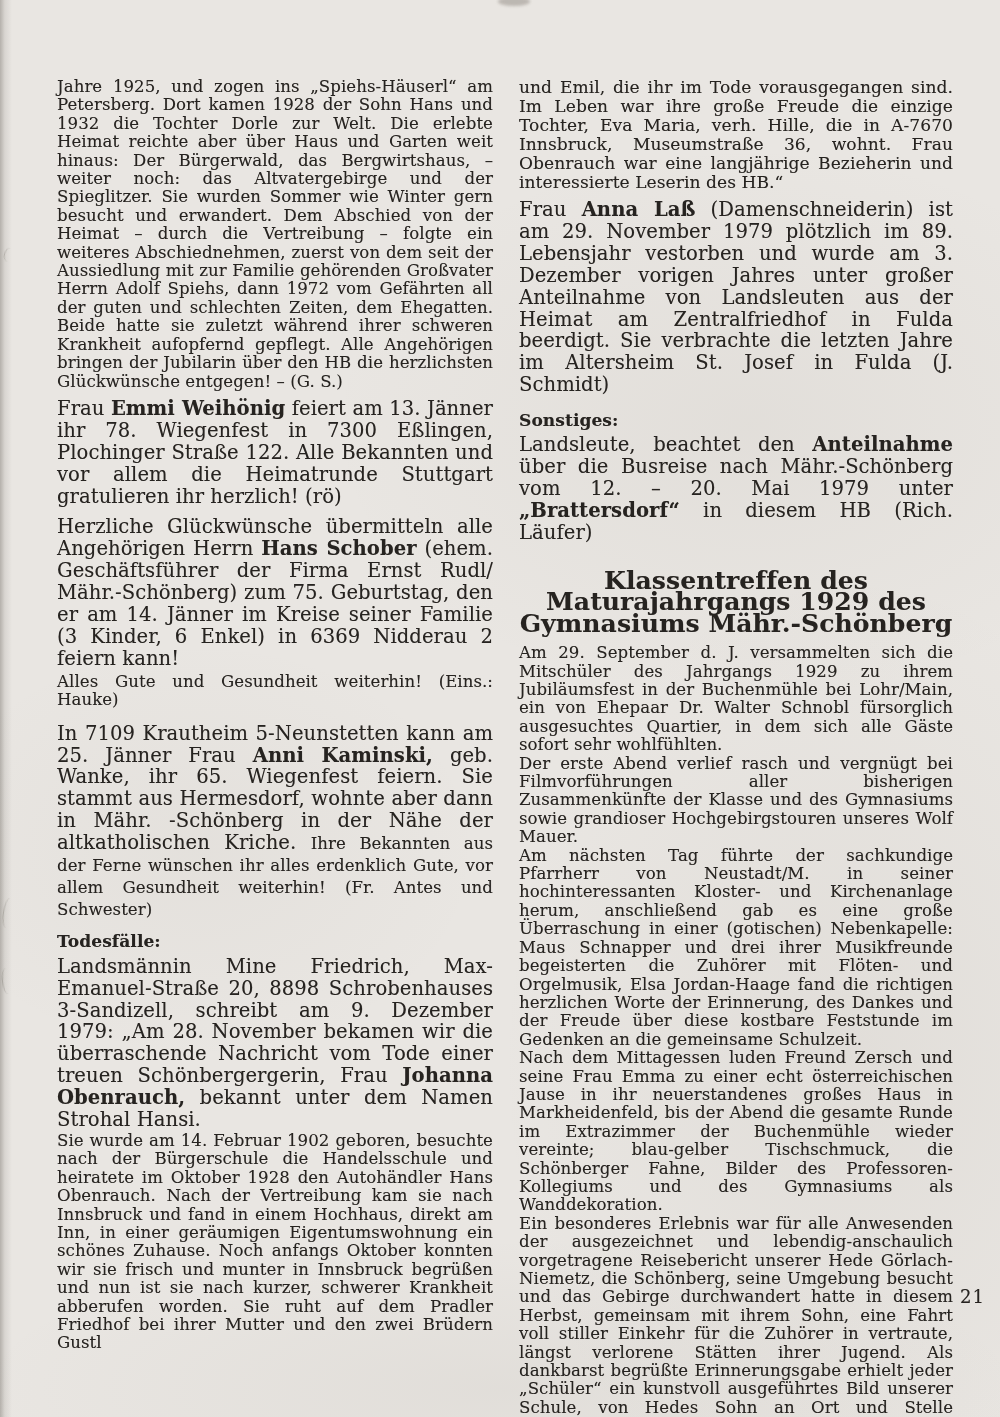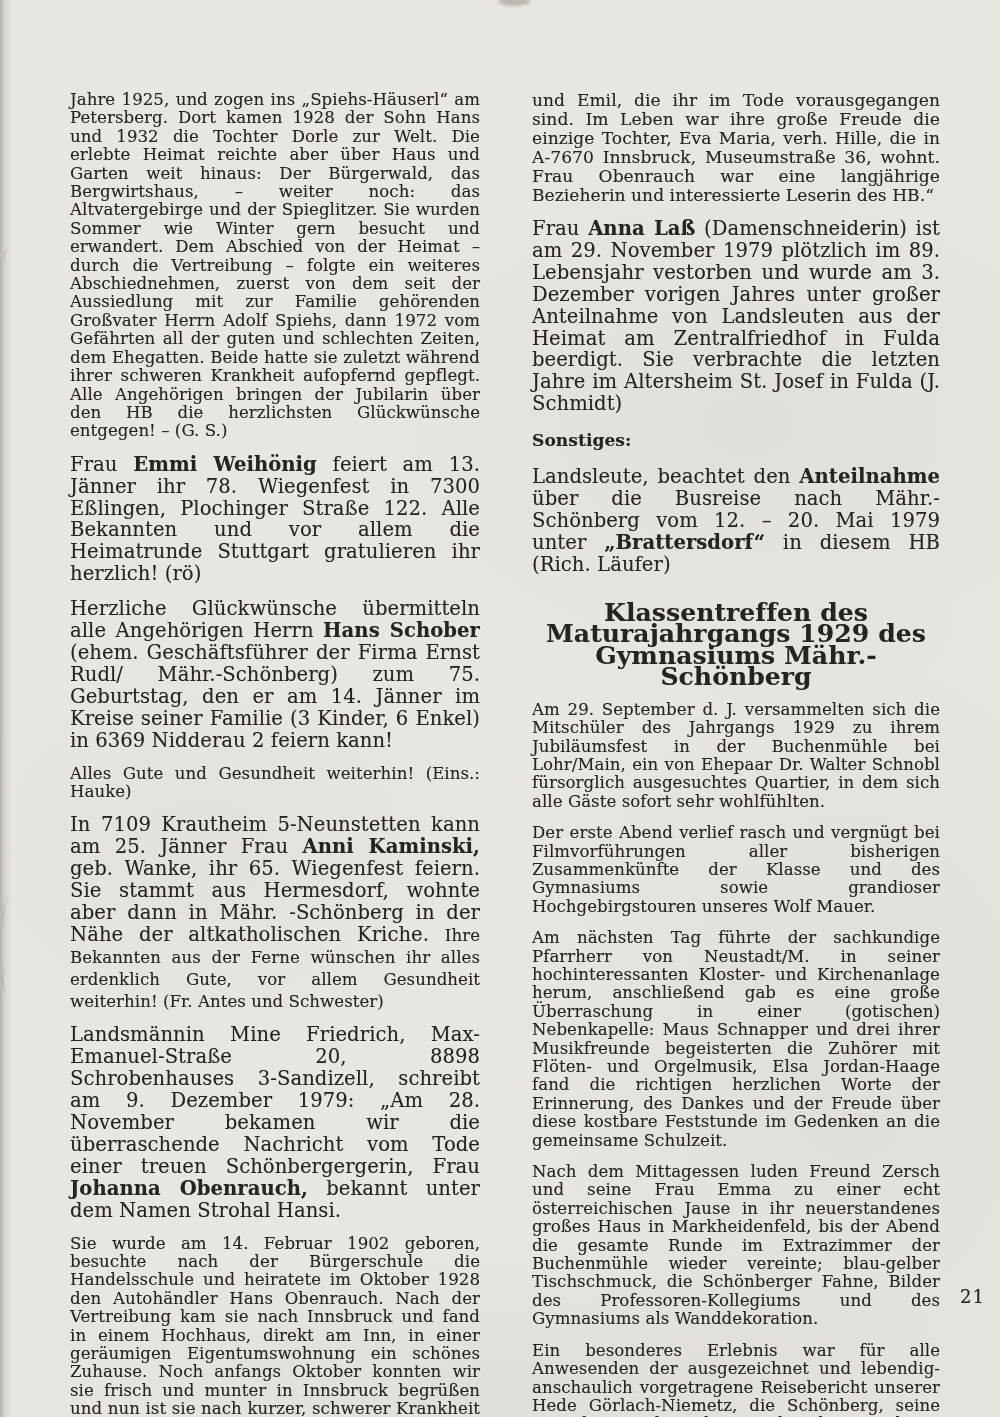--- a/index.html
+++ b/index.html
@@ -45,21 +45,21 @@
 
   .col{
     position:absolute;top:78px;width:436px;
     text-align:justify;
     text-shadow:0.25px 0.25px 0.35px rgba(55,50,44,0.35);
     letter-spacing:0.1px;
   }
   .col-left{left:57px;}
   .col-right{left:519px;width:434px;}
 
-  p{margin:13px;}
+  p{margin:0;}
   .sm{font-size:16.5px;line-height:18.4px;}
   .md{font-size:17px;line-height:19px;}
   .lg{font-size:19.5px;line-height:21.9px;}
   .h{font-size:17px;line-height:25px;font-weight:bold;text-align:left;}
   .hc{font-size:25px;line-height:21.5px;font-weight:bold;text-align:center;}
   .b{font-weight:bold;}
   .sm-run{font-size:16.5px;line-height:18.4px;}
 
   .mb2{margin-bottom:2px;} .mb3{margin-bottom:3px;} .mb7{margin-bottom:7px;}
   .mb9{margin-bottom:9px;} .mb12{margin-bottom:12px;} .mb13{margin-bottom:13px;}
@@ -80,20 +80,21 @@
 <div class="crease c1"></div>
 <div class="crease c2"></div>
 <div class="crease c3"></div>
 
 <div class="col col-left">
   <p class="sm mb7"><span>Jahre 1925, und zogen ins „Spiehs-Häuserl“ am Petersberg. Dort kamen 1928 der Sohn Hans und 1932 die Tochter Dorle zur Welt. Die erlebte Heimat reichte aber über Haus und Garten weit hinaus: Der Bürgerwald, das Bergwirtshaus, – weiter noch: das Altvatergebirge und der Spieglitzer. Sie wurden Sommer wie Winter gern besucht und erwandert. Dem Abschied von der Heimat – durch die Vertreibung – folgte ein weiteres Abschiednehmen, zuerst von dem seit der Aussiedlung mit zur Familie gehörenden Großvater Herrn Adolf Spiehs, dann 1972 vom Gefährten all der guten und schlechten Zeiten, dem Ehegatten. Beide hatte sie zuletzt während ihrer schweren Krankheit aufopfernd gepflegt. Alle Angehörigen bringen der Jubilarin über den HB die herzlichsten Glückwünsche entgegen! – (G. S.)</span></p>
   <p class="lg mb9"><span>Frau </span><span class="b">Emmi Weihönig</span><span> feiert am 13. Jänner ihr 78. Wiegenfest in 7300 Eßlingen, Plochinger Straße 122. Alle Bekannten und vor allem die Heimatrunde Stuttgart gratulieren ihr herzlich! (rö)</span></p>
   <p class="lg mb3"><span>Herzliche Glückwünsche übermitteln alle Angehörigen Herrn </span><span class="b">Hans Schober</span><span> (ehem. Geschäftsführer der Firma Ernst Rudl/ Mähr.-Schönberg) zum 75. Geburtstag, den er am 14. Jänner im Kreise seiner Familie (3 Kinder, 6 Enkel) in 6369 Nidderau 2 feiern kann!</span></p>
   <p class="sm mb13"><span>Alles Gute und Gesundheit weiterhin! (Eins.: Hauke)</span></p>
   <p class="lg mb9"><span>In 7109 Krautheim 5-Neunstetten kann am 25. Jänner Frau </span><span class="b">Anni Kaminski,</span><span> geb. Wanke, ihr 65. Wiegenfest feiern. Sie stammt aus Hermesdorf, wohnte aber dann in Mähr. -Schönberg in der Nähe der altkatholischen Kriche. </span><span class="sm-run">Ihre Bekannten aus der Ferne wünschen ihr alles erdenklich Gute, vor allem Gesundheit weiterhin! (Fr. Antes und Schwester)</span></p>
+  <p class="h mb2"><span>Todesfälle:</span></p>
   <p class="lg mb1"><span>Landsmännin Mine Friedrich, Max-Emanuel-Straße 20, 8898 Schrobenhauses 3-Sandizell, schreibt am 9. Dezember 1979: „Am 28. November bekamen wir die überraschende Nachricht vom Tode einer treuen Schönbergergerin, Frau </span><span class="b">Johanna Obenrauch,</span><span> bekannt unter dem Namen Strohal Hansi.</span></p>
   <p class="sm"><span>Sie wurde am 14. Februar 1902 geboren, besuchte nach der Bürgerschule die Handelsschule und heiratete im Oktober 1928 den Autohändler Hans Obenrauch. Nach der Vertreibung kam sie nach Innsbruck und fand in einem Hochhaus, direkt am Inn, in einer geräumigen Eigentumswohnung ein schönes Zuhause. Noch anfangs Oktober konnten wir sie frisch und munter in Innsbruck begrüßen und nun ist sie nach kurzer, schwerer Krankheit abberufen worden. Sie ruht auf dem Pradler Friedhof bei ihrer Mutter und den zwei Brüdern Gustl</span></p>
 </div>
 
 <div class="col col-right">
   <p class="md mb7"><span>und Emil, die ihr im Tode vorausgegangen sind. Im Leben war ihre große Freude die einzige Tochter, Eva Maria, verh. Hille, die in A-7670 Innsbruck, Museumstraße 36, wohnt. Frau Obenrauch war eine langjährige Bezieherin und interessierte Leserin des HB.“</span></p>
   <p class="lg mb12"><span>Frau </span><span class="b">Anna Laß</span><span> (Damenschneiderin) ist am 29. November 1979 plötzlich im 89. Lebensjahr vestorben und wurde am 3. Dezember vorigen Jahres unter großer Anteilnahme von Landsleuten aus der Heimat am Zentralfriedhof in Fulda beerdigt. Sie verbrachte die letzten Jahre im Altersheim St. Josef in Fulda (J. Schmidt)</span></p>
   <p class="h mb1"><span>Sonstiges:</span></p>
   <p class="lg mb26"><span>Landsleute, beachtet den </span><span class="b">Anteilnahme</span><span> über die Busreise nach Mähr.-Schönberg vom 12. – 20. Mai 1979 unter </span><span class="b">„Brattersdorf“</span><span> in diesem HB (Rich. Läufer)</span></p>
   <p class="hc mb10"><span>Klassentreffen des Maturajahrgangs 1929 des Gymnasiums Mähr.-Schönberg</span></p>

